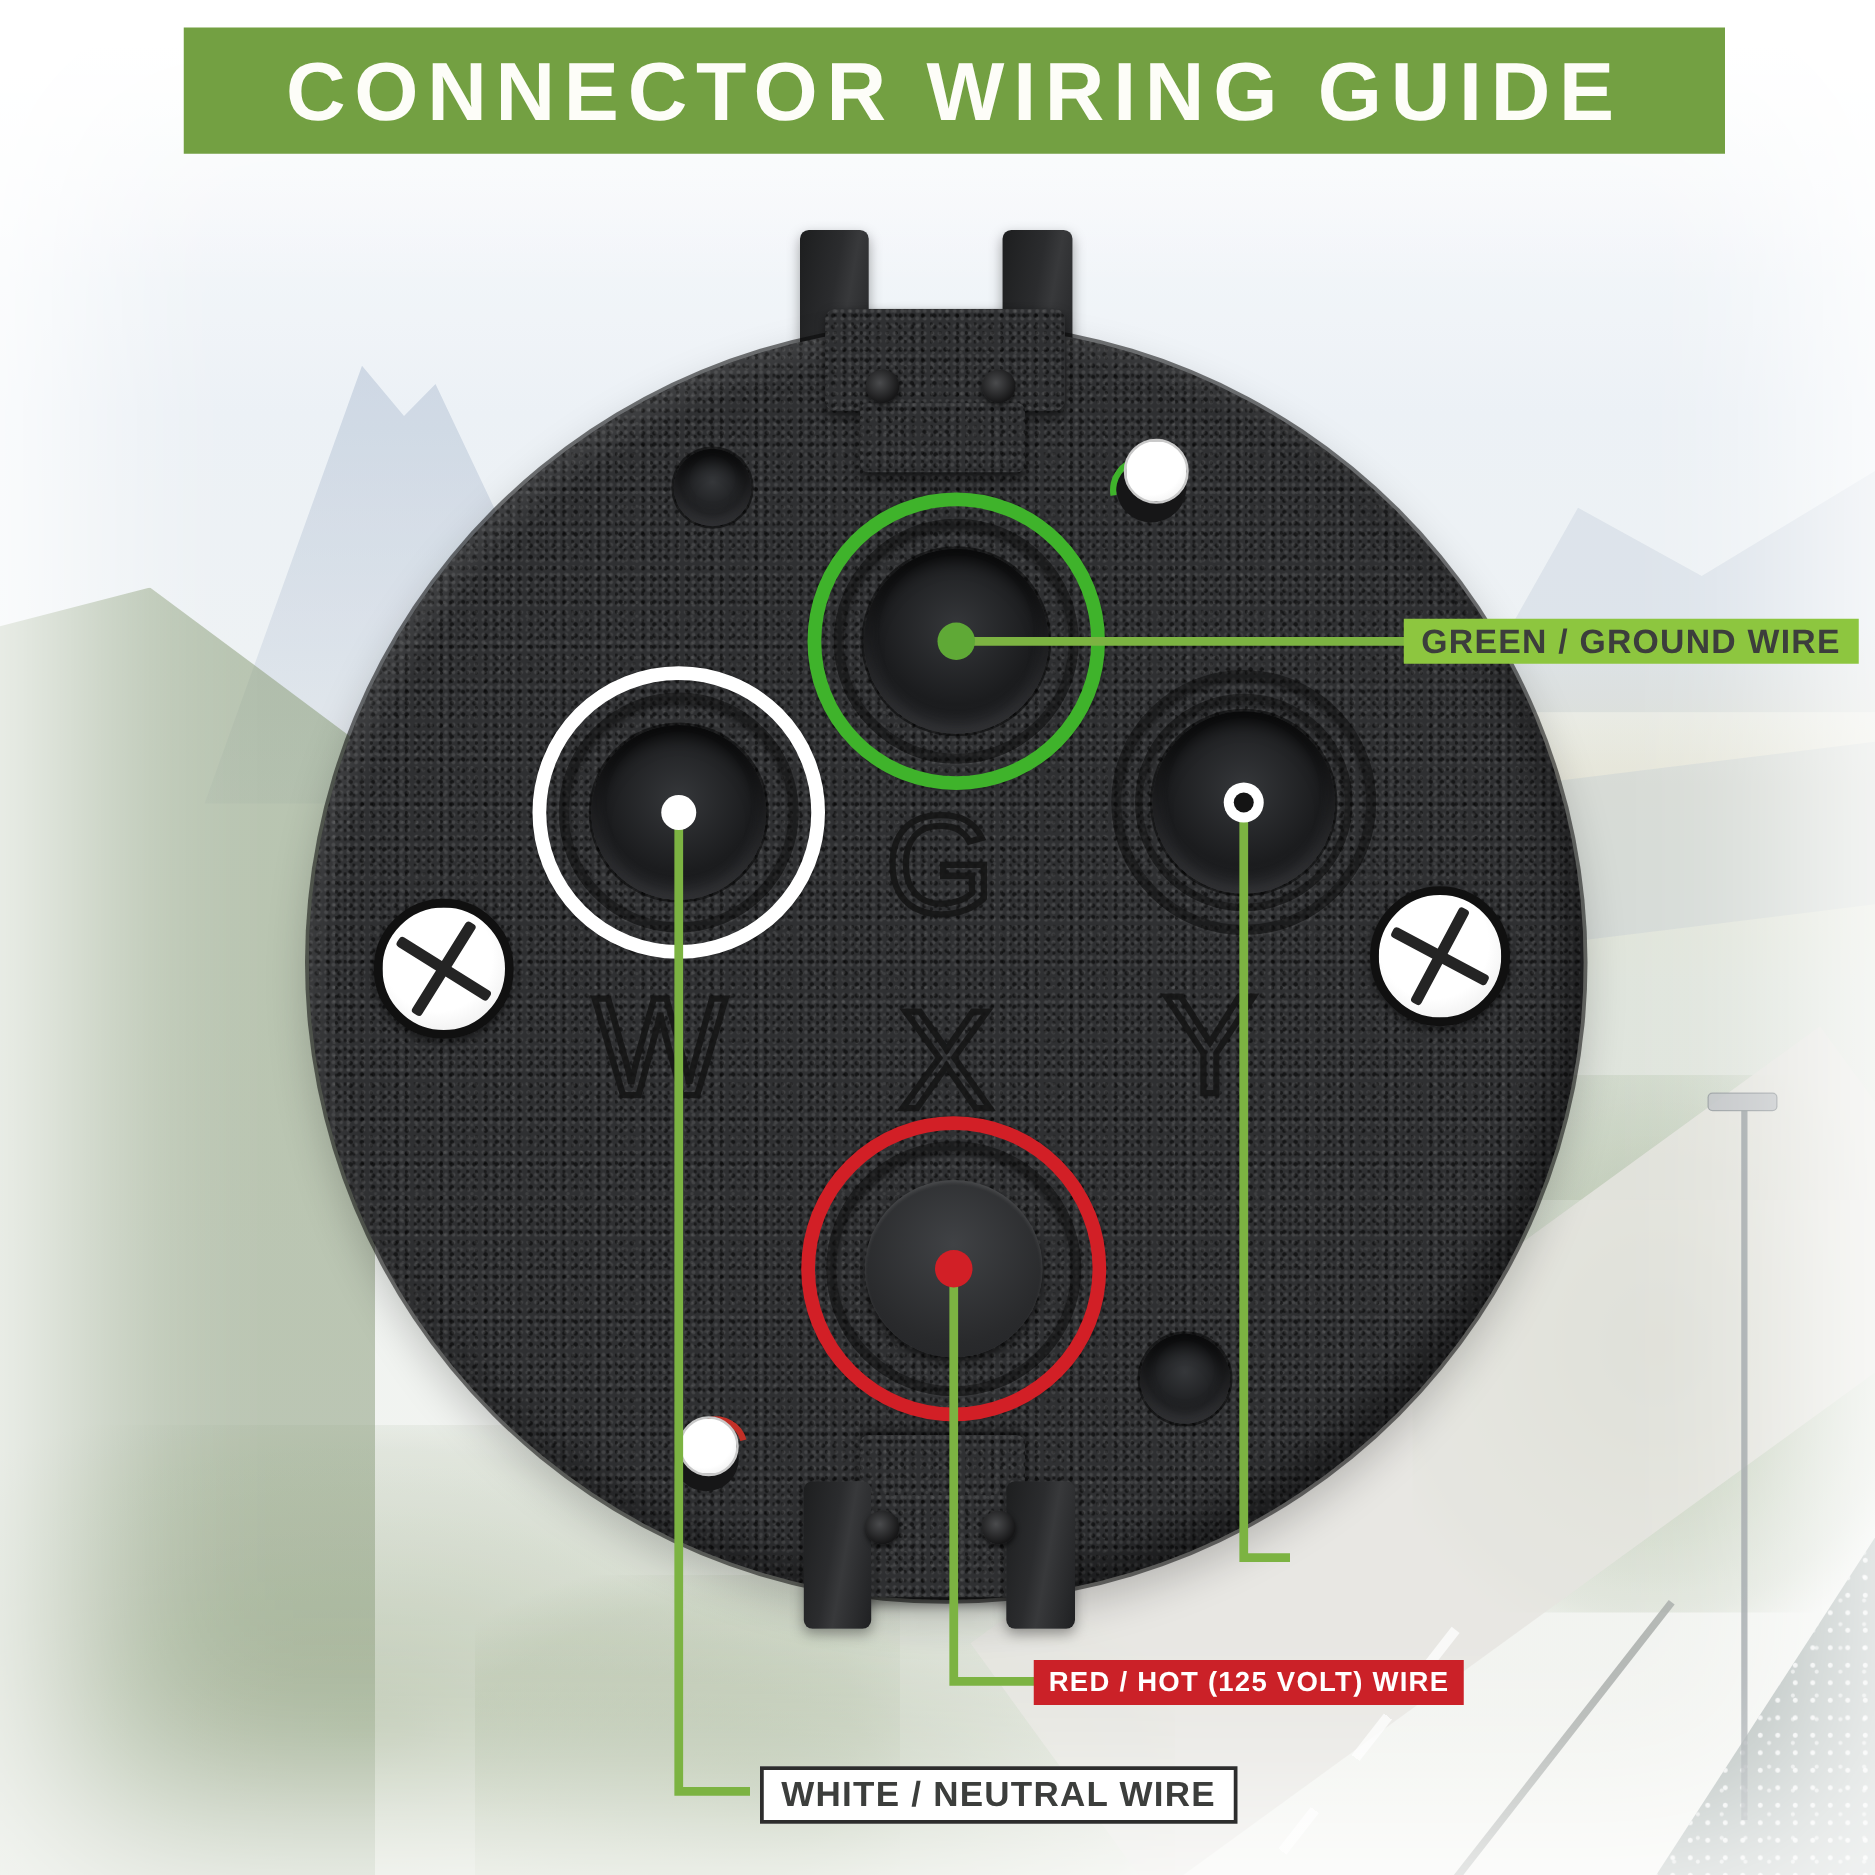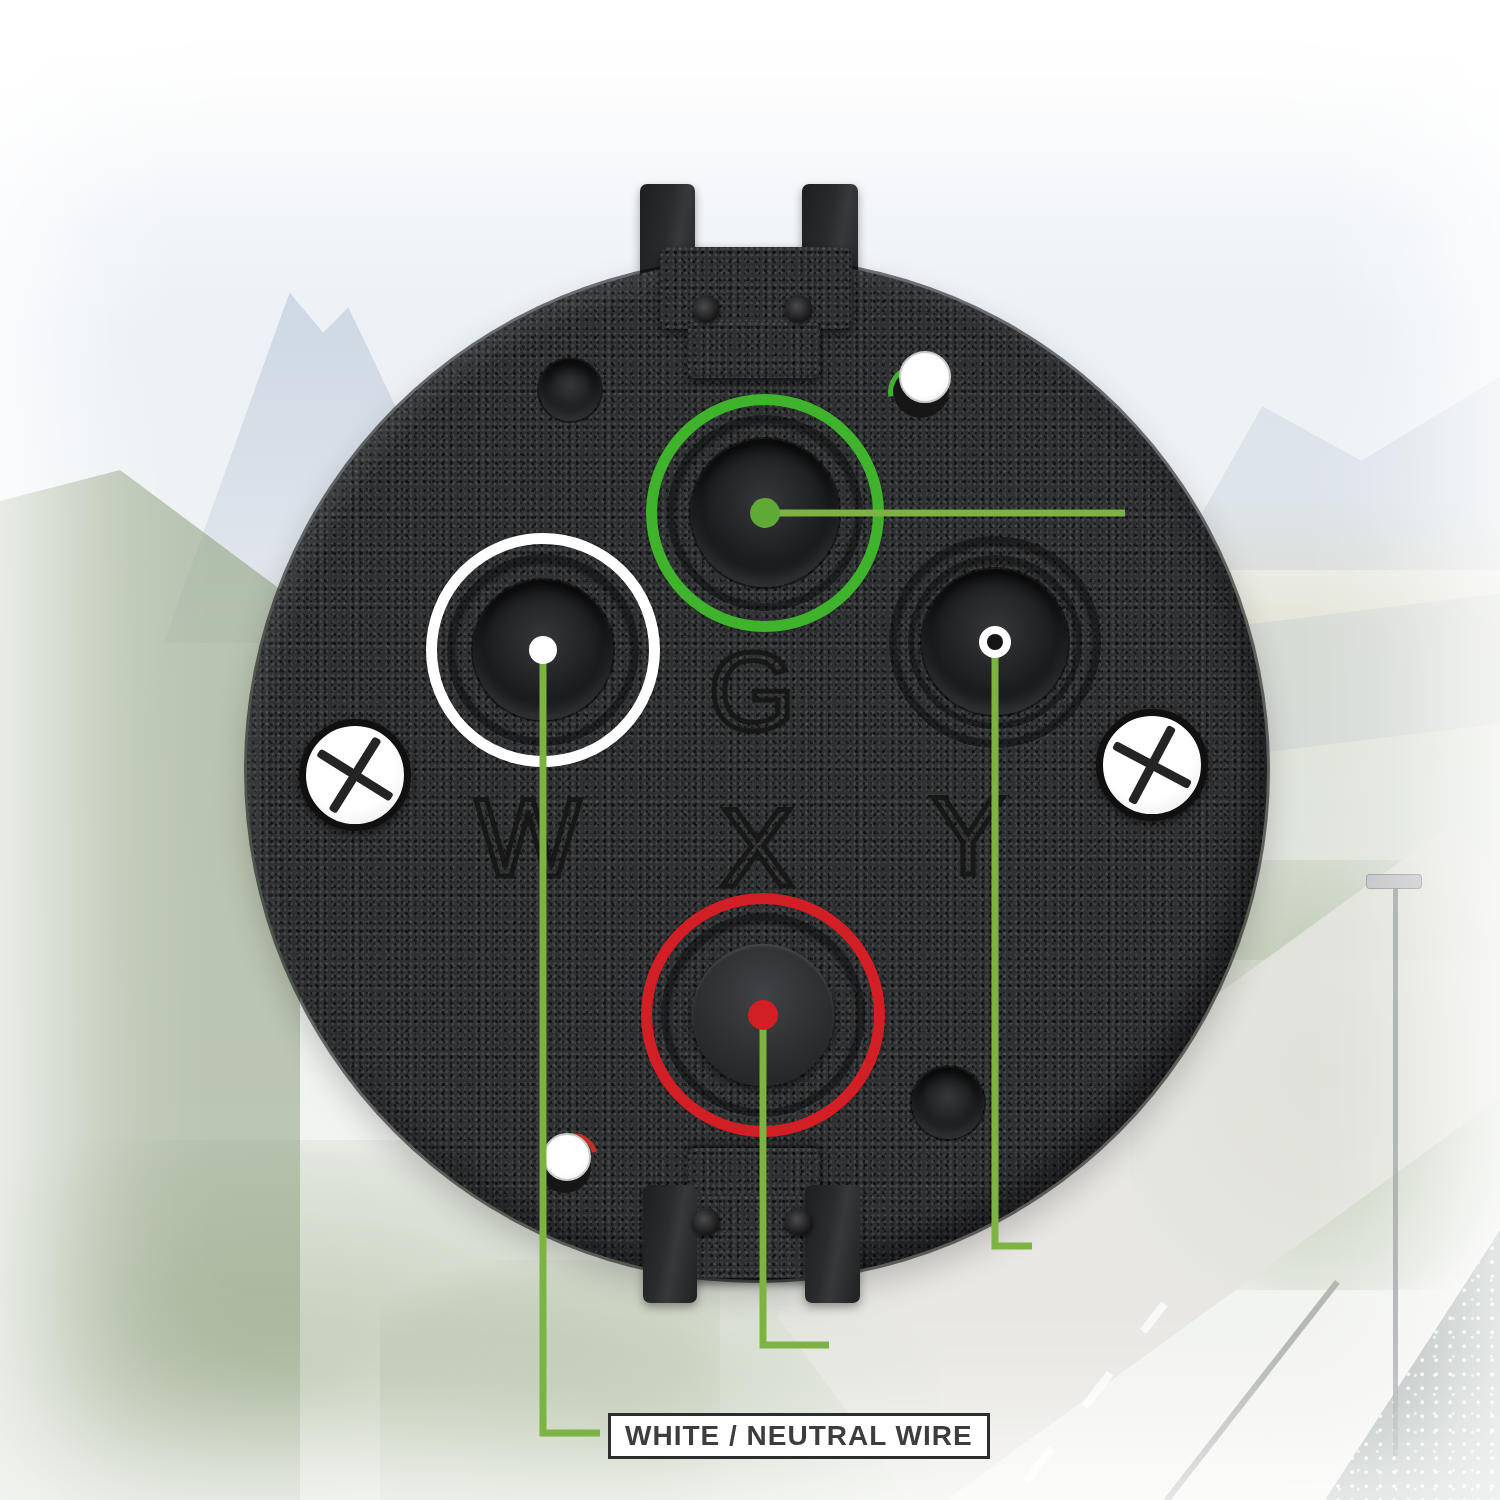--- a/index.html
+++ b/index.html
@@ -165,16 +165,19 @@
     <path d="M543 663 V1433 H600" stroke="#7cb342" stroke-width="7" fill="none"></path>
     <path d="M995 655 V1246 H1032" stroke="#7cb342" stroke-width="7" fill="none"></path>
     <path d="M763 1028 V1345 H829" stroke="#7cb342" stroke-width="7" fill="none"></path>
     <circle cx="765" cy="513" r="15" fill="#5fa936"></circle>
     <circle cx="543" cy="650" r="14" fill="#ffffff"></circle>
     <circle cx="995" cy="642" r="16" fill="#ffffff"></circle>
     <circle cx="995" cy="642" r="8" fill="#141414"></circle>
     <circle cx="763" cy="1015" r="15" fill="#d21f26"></circle>
   </svg>
 
+  <div class="lab lab-green" style="left:1123px;top:495px;">GREEN / GROUND WIRE</div>
+  <div class="lab lab-red" style="left:827px;top:1328px;">RED / HOT (125 VOLT) WIRE</div>
   <div class="lab lab-white" style="left:608px;top:1413px;">WHITE / NEUTRAL WIRE</div>
 
+  <div class="title">CONNECTOR WIRING GUIDE</div>
 
 </div>
 
 </body></html>

